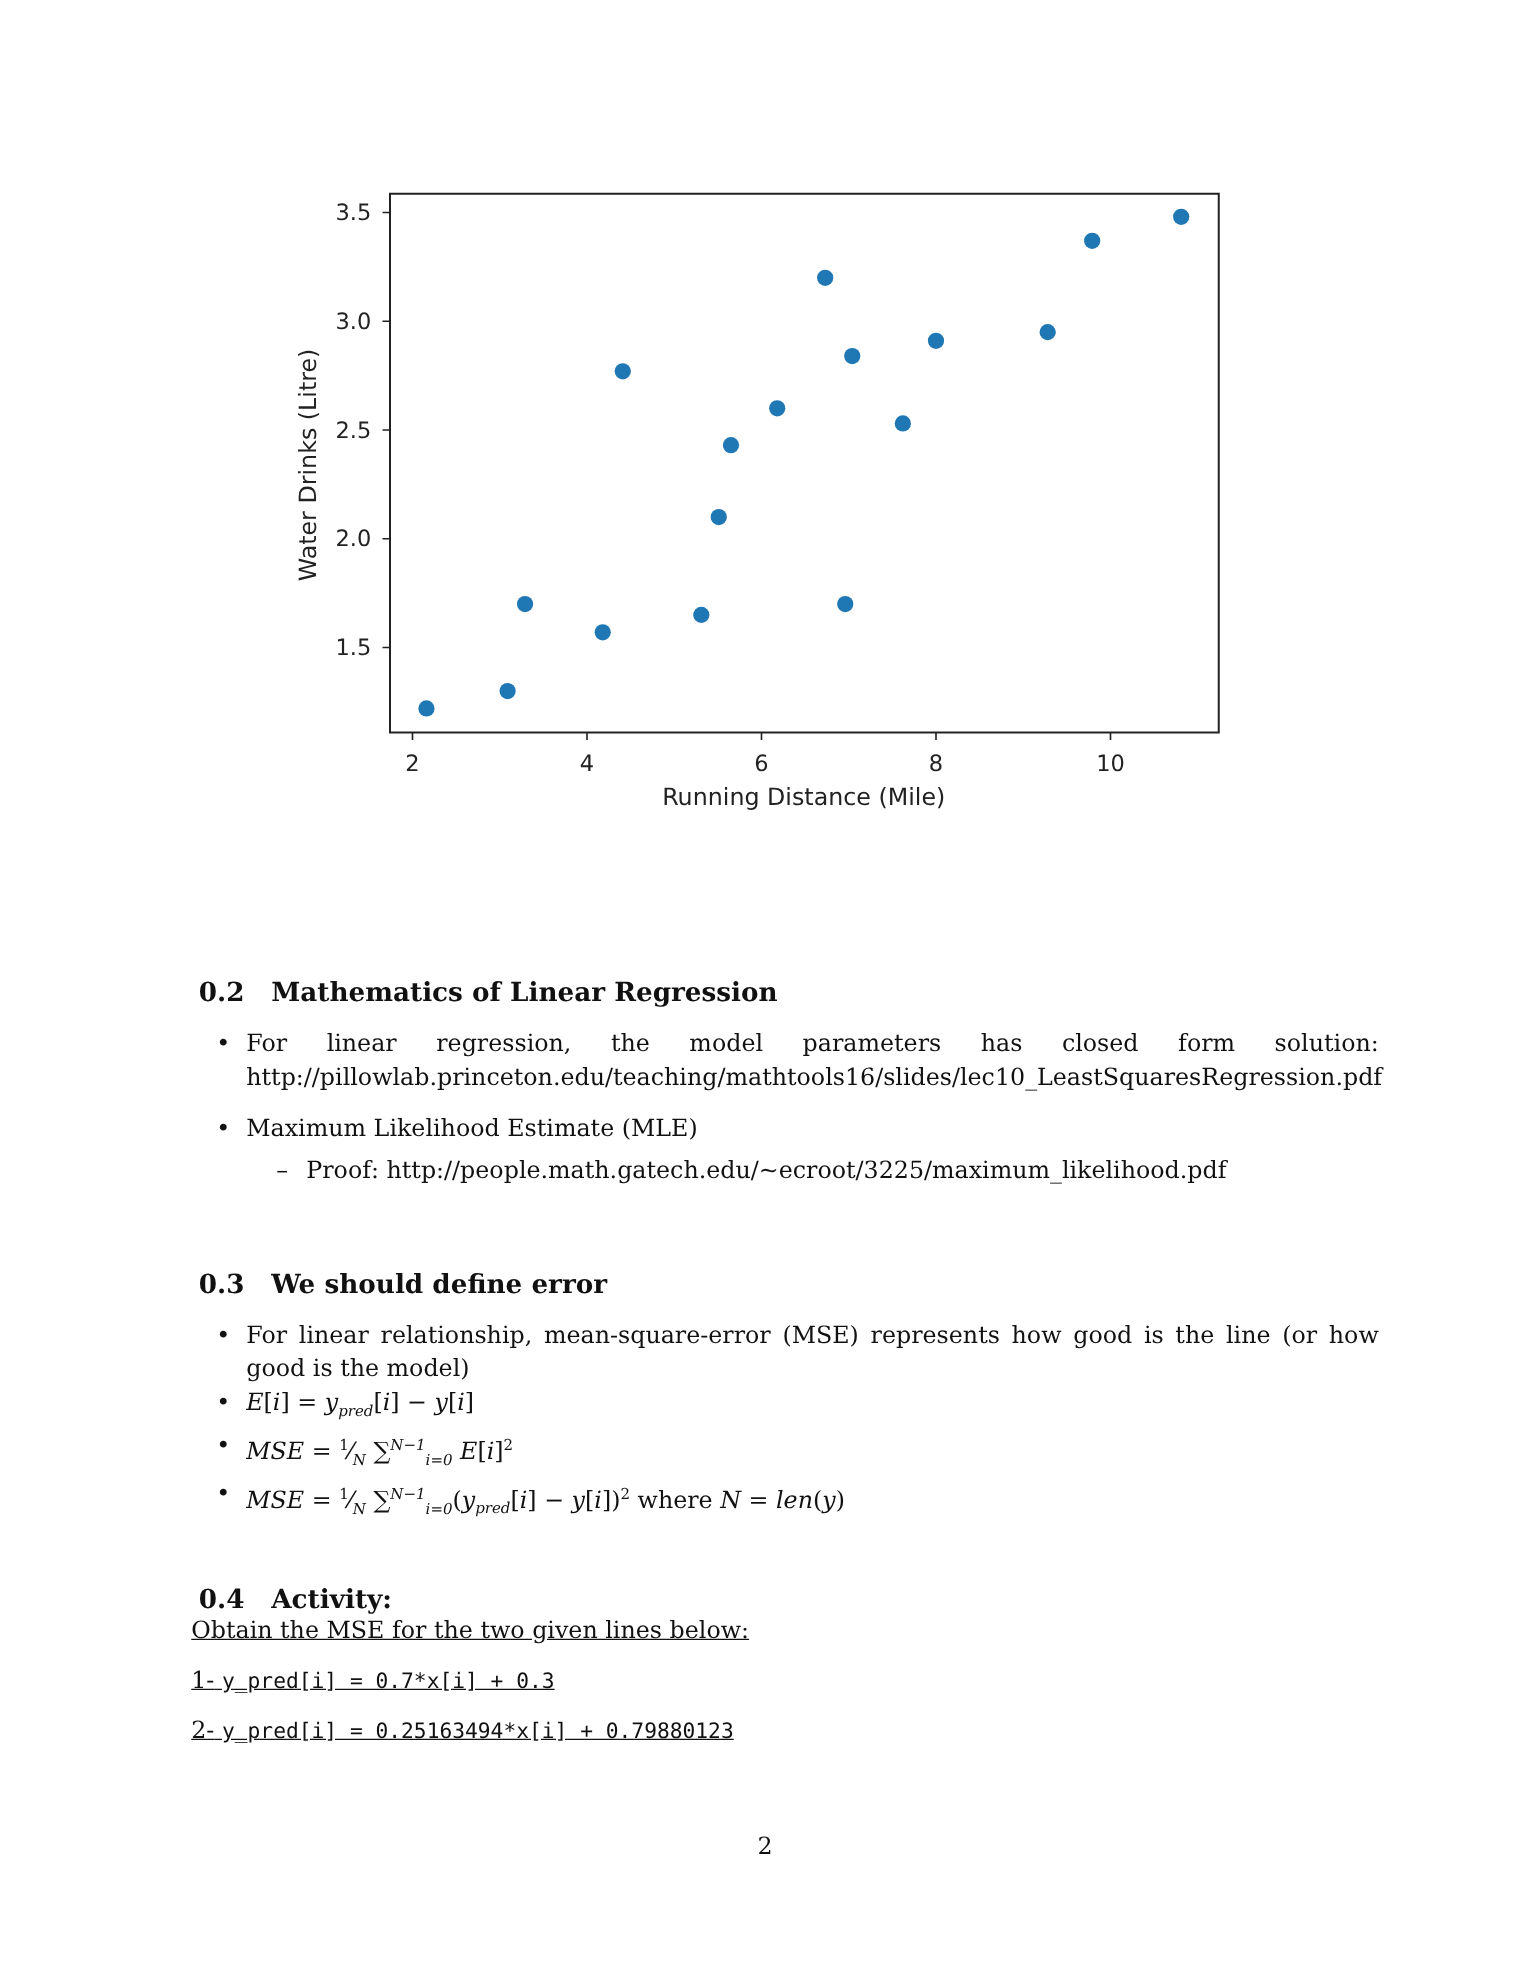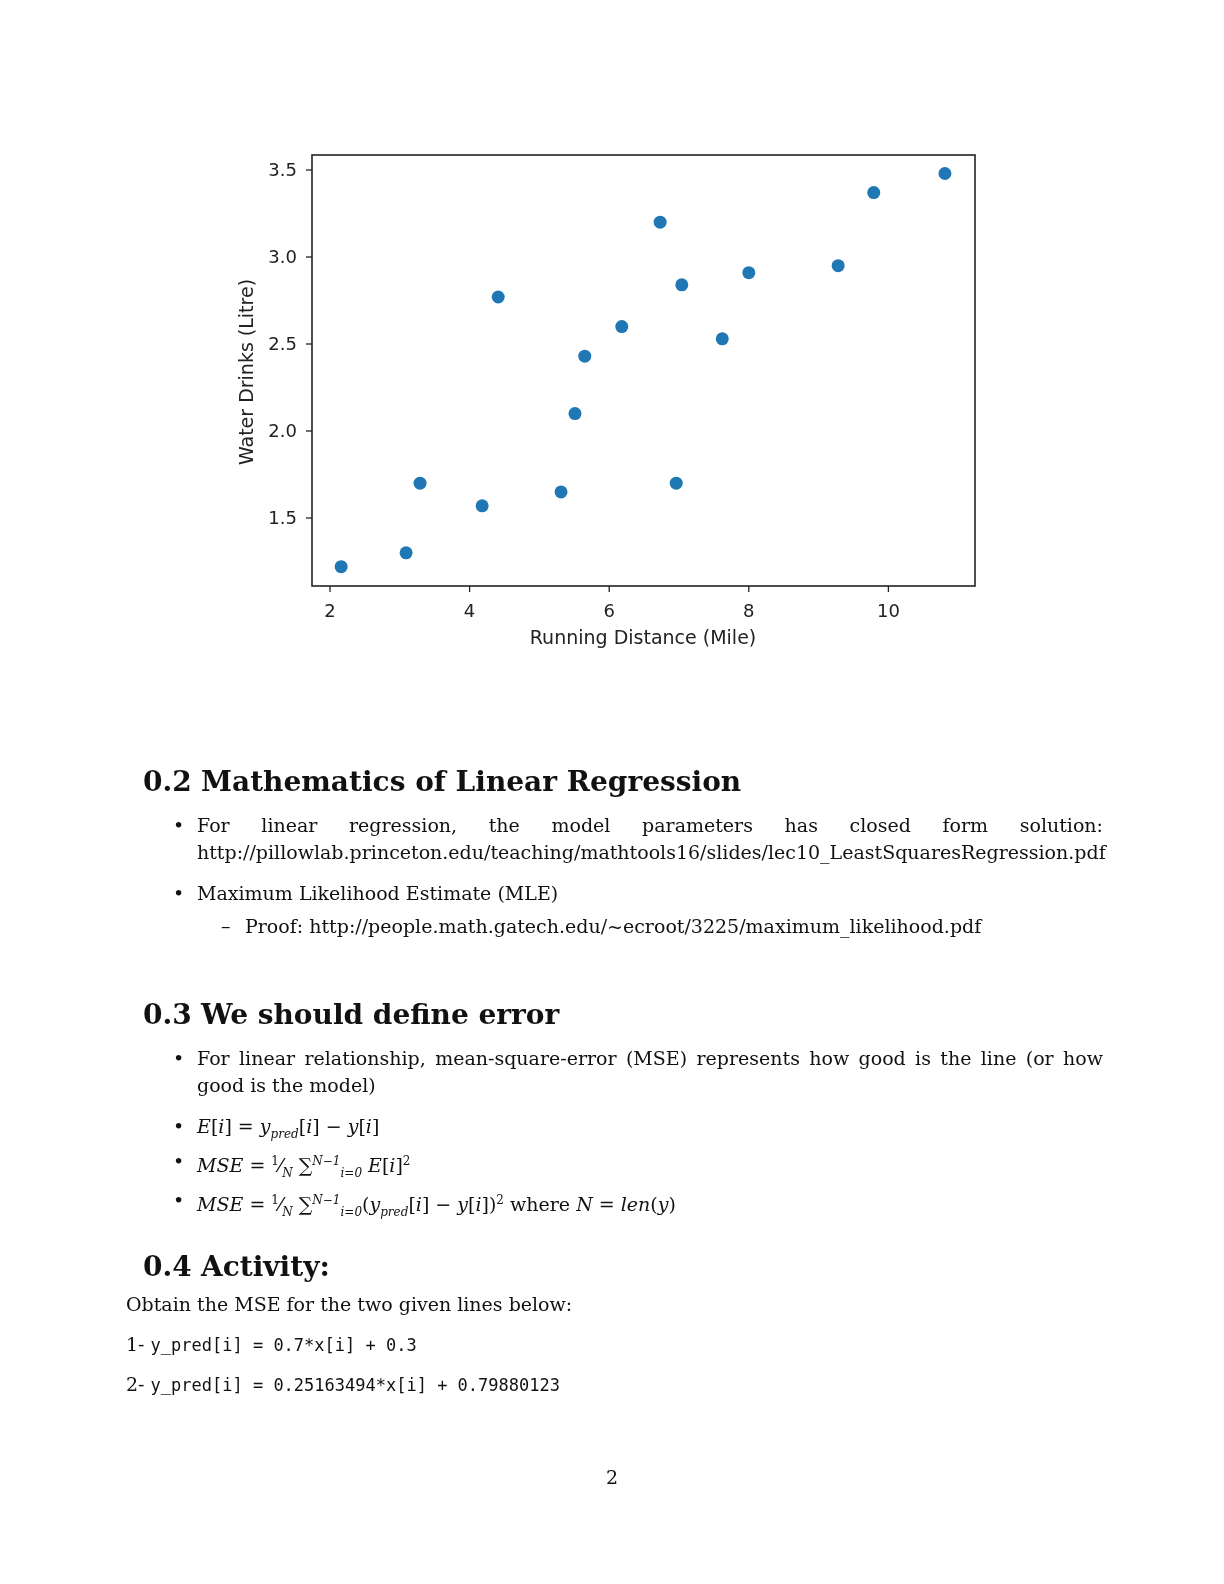--- a/index.html
+++ b/index.html
@@ -1,30 +1,30 @@
 <!DOCTYPE html>
 <html><head>
 <meta charset="utf-8">
 <style>
   html, body { margin: 0; padding: 0; background: #ffffff; }
   body { width: 1224px; height: 1584px; position: relative; overflow: hidden; font-family: "DejaVu Serif", "Liberation Serif", serif; color: #111; }
   #chart { position: absolute; left: 225px; top: 140px; width: 770px; height: 520px; }
   .section { position: absolute; left: 143px; width: 960px; }
-  .sec-title { font-weight: bold; font-size: 28px; margin: 0; }
+  .sec-title { font-weight: bold; font-size: 21px; margin: 16px; }
   .sec-title .num { display: inline-block; width: 58px; }
   ul.bul { list-style: none; margin: 0; padding: 0; }
   ul.bul > li { position: relative; padding-left: 54px; font-size: 19px; line-height: 27px; }
   ul.bul > li::before { content: "•"; position: absolute; left: 30px; top: 0; }
   .justify { text-align: justify; text-align-last: justify; }
   .sub { list-style: none; margin: 6px 0 0 0; padding: 0; }
   .sub li { position: relative; padding-left: 48px; font-size: 19px; }
   .sub li::before { content: "–"; position: absolute; left: 24px; }
   .math { font-style: italic; }
   .mono { font-family: "DejaVu Sans Mono", "Liberation Mono", monospace; font-size: 17px; }
-  .para { font-size: 19px; position: absolute; left: 126px; }
+  .para { font-size: 19px; position: absolute; left: 153px; text-decoration: underline; }
   .pagenum { position: absolute; left: 0; width: 1224px; top: 1466px; text-align: center; font-size: 19px; }
   sub, sup { font-size: 12px; }
 </style>
 </head>
 <body>
 
 <svg id="chart" viewBox="225 140 770 520" xmlns="http://www.w3.org/2000/svg">
   <g id="ticks">
       <line x1="330" x2="330" y1="586" y2="592" stroke="#222" stroke-width="1.3"></line>
       <text x="330" y="617" text-anchor="middle" font-family="DejaVu Sans, sans-serif" font-size="18" fill="#222">2</text>
@@ -87,21 +87,21 @@
   </ul>
 </div>
 
 <div class="section" style="top:998px;">
   <h2 class="sec-title"><span class="num">0.3</span><span>We should define error</span></h2>
   <ul class="bul" style="margin-top:14px;">
     <li>
       <div class="justify">For linear relationship, mean-square-error (MSE) represents how good is the line (or how</div>
       <div>good is the model)</div>
     </li>
-    <li style="margin-top:14px;">
+    <li style="">
       <span class="math">E</span>[<span class="math">i</span>] = <span class="math">y<sub>pred</sub></span>[<span class="math">i</span>] − <span class="math">y</span>[<span class="math">i</span>]
     </li>
     <li style="">
       <span class="math">MSE</span> = <sup>1</sup>⁄<sub class="math">N</sub> ∑<sup class="math">N−1</sup><sub class="math">i=0</sub> <span class="math">E</span>[<span class="math">i</span>]<sup>2</sup>
     </li>
     <li style="">
       <span class="math">MSE</span> = <sup>1</sup>⁄<sub class="math">N</sub> ∑<sup class="math">N−1</sup><sub class="math">i=0</sub>(<span class="math">y<sub>pred</sub></span>[<span class="math">i</span>] − <span class="math">y</span>[<span class="math">i</span>])<sup>2</sup> where <span class="math">N</span> = <span class="math">len</span>(<span class="math">y</span>)
     </li>
   </ul>
 </div>

